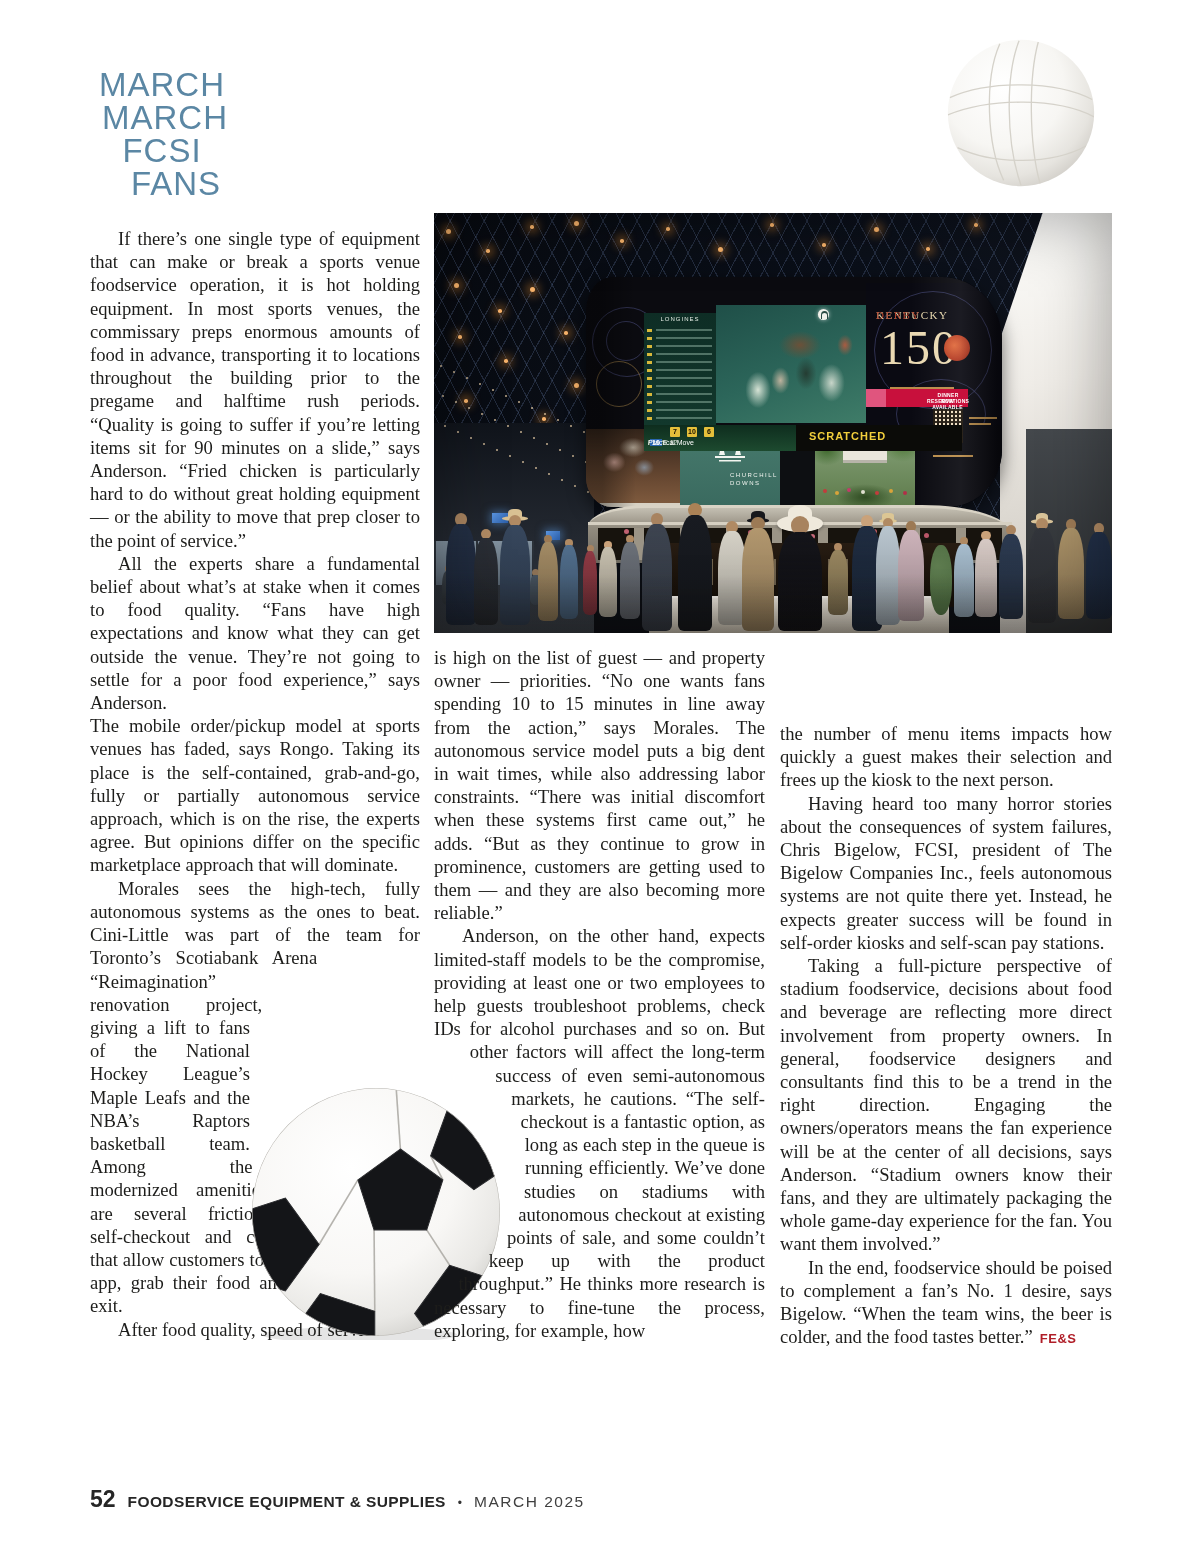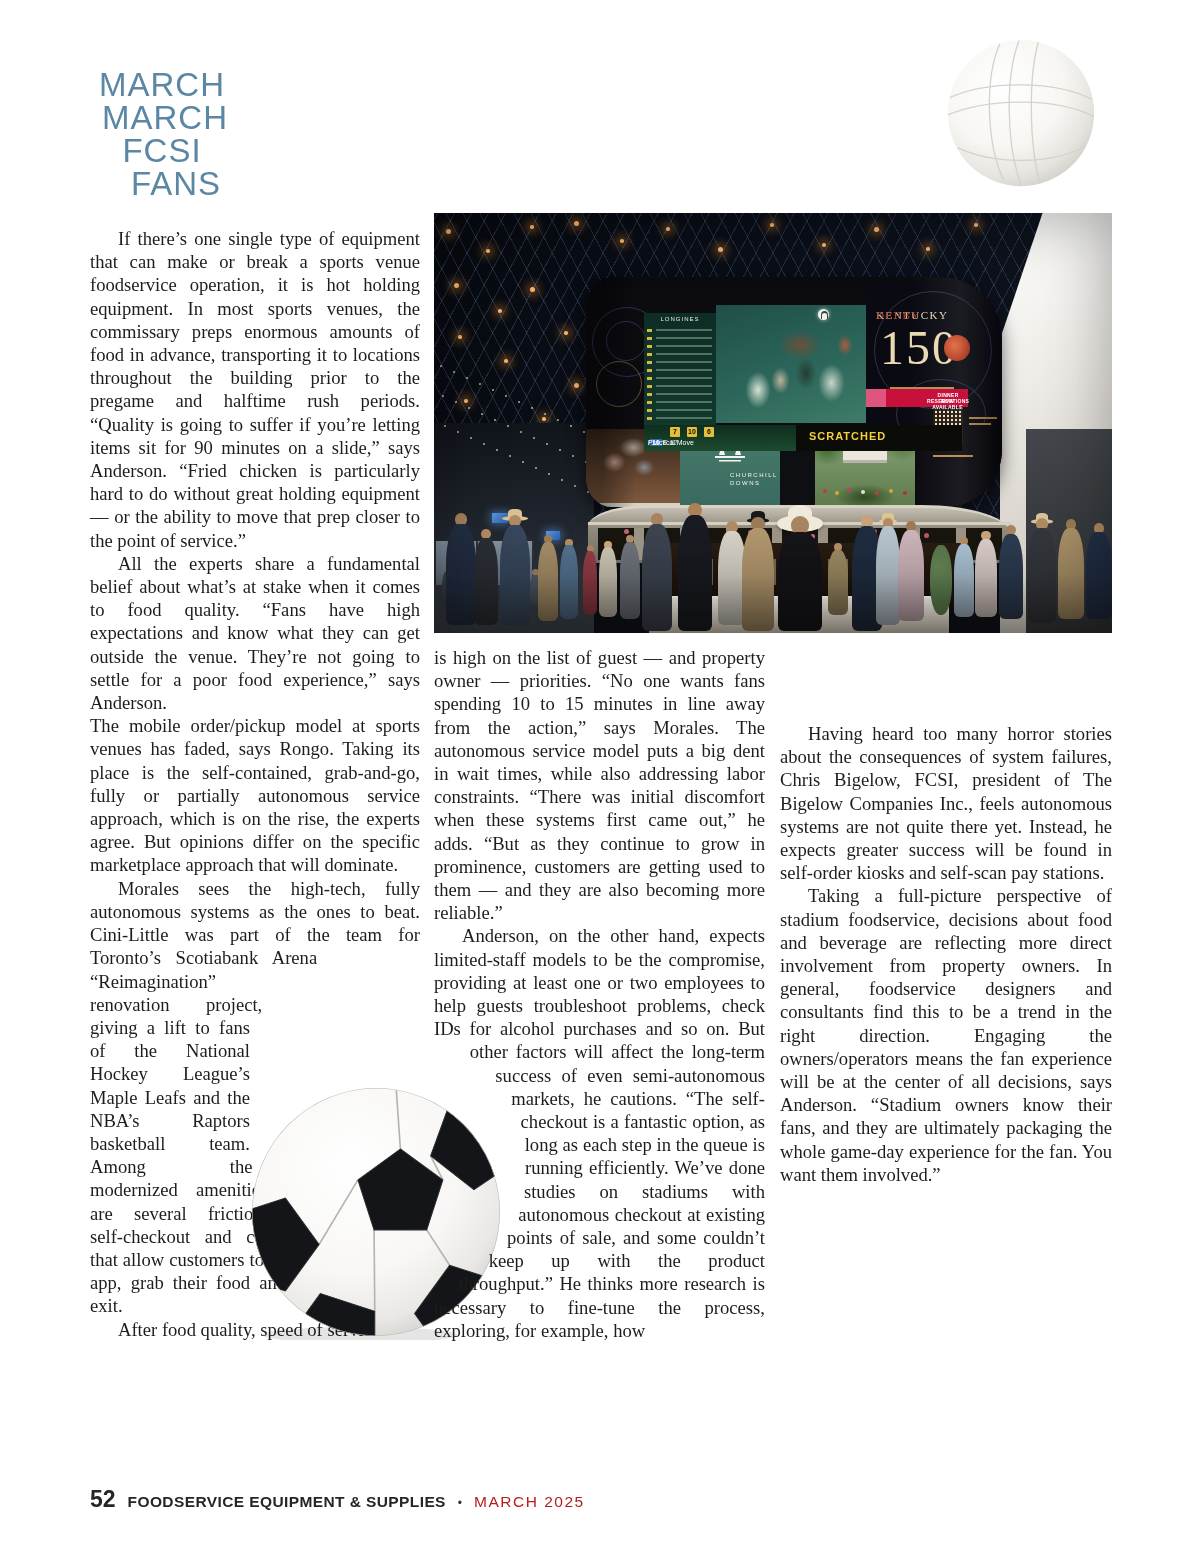--- a/index.html
+++ b/index.html
@@ -38,21 +38,21 @@
   .caption{font-family:"Liberation Sans","DejaVu Sans",sans-serif;font-weight:700;
     font-size:15px;line-height:19px;color:#2b2b2b;}
   .double-rule{margin-top:12px;height:3px;border-top:2px solid #4b7da3;border-bottom:2px solid #4b7da3;}
 
   
   .folio{position:absolute;left:90px;top:1486px;display:flex;align-items:baseline;gap:12px;
     font-family:"Liberation Sans","DejaVu Sans",sans-serif;color:#262626;}
   .folio .pn{font-size:23px;font-weight:700;}
   .folio .mag{font-size:15.5px;font-weight:700;letter-spacing:.4px;}
   .folio .dot{font-size:12px;color:#333;}
-  .folio .issue{font-size:15.5px;font-weight:400;letter-spacing:1.5px;color:#b91c1c;}
+  .folio .issue{font-size:15.5px;font-weight:400;letter-spacing:1.5px;color:#404040;}
 
   
   .volleyball{position:absolute;left:944px;top:36px;width:154px;height:154px;}
   .soccer{position:absolute;left:248px;top:1084px;width:256px;height:256px;}
 
   
   .photo{position:absolute;left:434px;top:213px;width:678px;height:420px;margin:0;
     overflow:hidden;background:#0a0d13;}
   .photo *{position:absolute;box-sizing:border-box;}
   .ph-ceiling{left:0;top:0;width:678px;height:330px;background:
@@ -556,22 +556,24 @@
     </svg>
   </div>
 
   <section class="col col-mid">
     <p><span>is high on the list of guest — and property owner — priorities. “No one wants fans spending 10 to 15 minutes in line away from the action,” says Morales. The autonomous service model puts a big dent in wait times, while also addressing labor constraints. “There was initial discomfort when these systems first came out,” he adds. “But as they continue to grow in prominence, customers are getting used to them — and they are also becoming more reliable.”</span></p>
     <div class="wrap-mid"></div>
     <p class="indent"><span>Anderson, on the other hand, expects limited-staff models to be the compromise, providing at least one or two employees to help guests troubleshoot problems, check IDs for alcohol purchases and so on. But other factors will affect the long-term success of even semi-autonomous markets, he cautions. “The self-checkout is a fantastic option, as long as each step in the queue is running efficiently. We’ve done studies on stadiums with autonomous checkout at existing points of sale, and some couldn’t keep up with the product throughput.” He thinks more research is necessary to fine-tune the process, exploring, for example, how</span></p>
   </section>
 
   <section class="col col-right">
+    <p><span>the number of menu items impacts how quickly a guest makes their selection and frees up the kiosk to the next person.</span></p>
     <p class="indent"><span>Having heard too many horror stories about the consequences of system failures, Chris Bigelow, FCSI, president of The Bigelow Companies Inc., feels autonomous systems are not quite there yet. Instead, he expects greater success will be found in self-order kiosks and self-scan pay stations.</span></p>
     <p class="indent"><span>Taking a full-picture perspective of stadium foodservice, decisions about food and beverage are reflecting more direct involvement from property owners. In general, foodservice designers and consultants find this to be a trend in the right direction. Engaging the owners/operators means the fan experience will be at the center of all decisions, says Anderson. “Stadium owners know their fans, and they are ultimately packaging the whole game-day experience for the fan. You want them involved.”</span></p>
+    <p class="indent"><span>In the end, foodservice should be poised to complement a fan’s No. 1 desire, says Bigelow. “When the team wins, the beer is colder, and the food tastes better.”</span><span class="fes">FE&amp;S</span></p>
   </section>
 
   <footer class="folio">
     <span class="pn">52</span>
     <span class="mag">FOODSERVICE EQUIPMENT &amp; SUPPLIES</span>
     <span class="dot">•</span>
     <span class="issue">MARCH 2025</span>
   </footer>
 
 </div>

